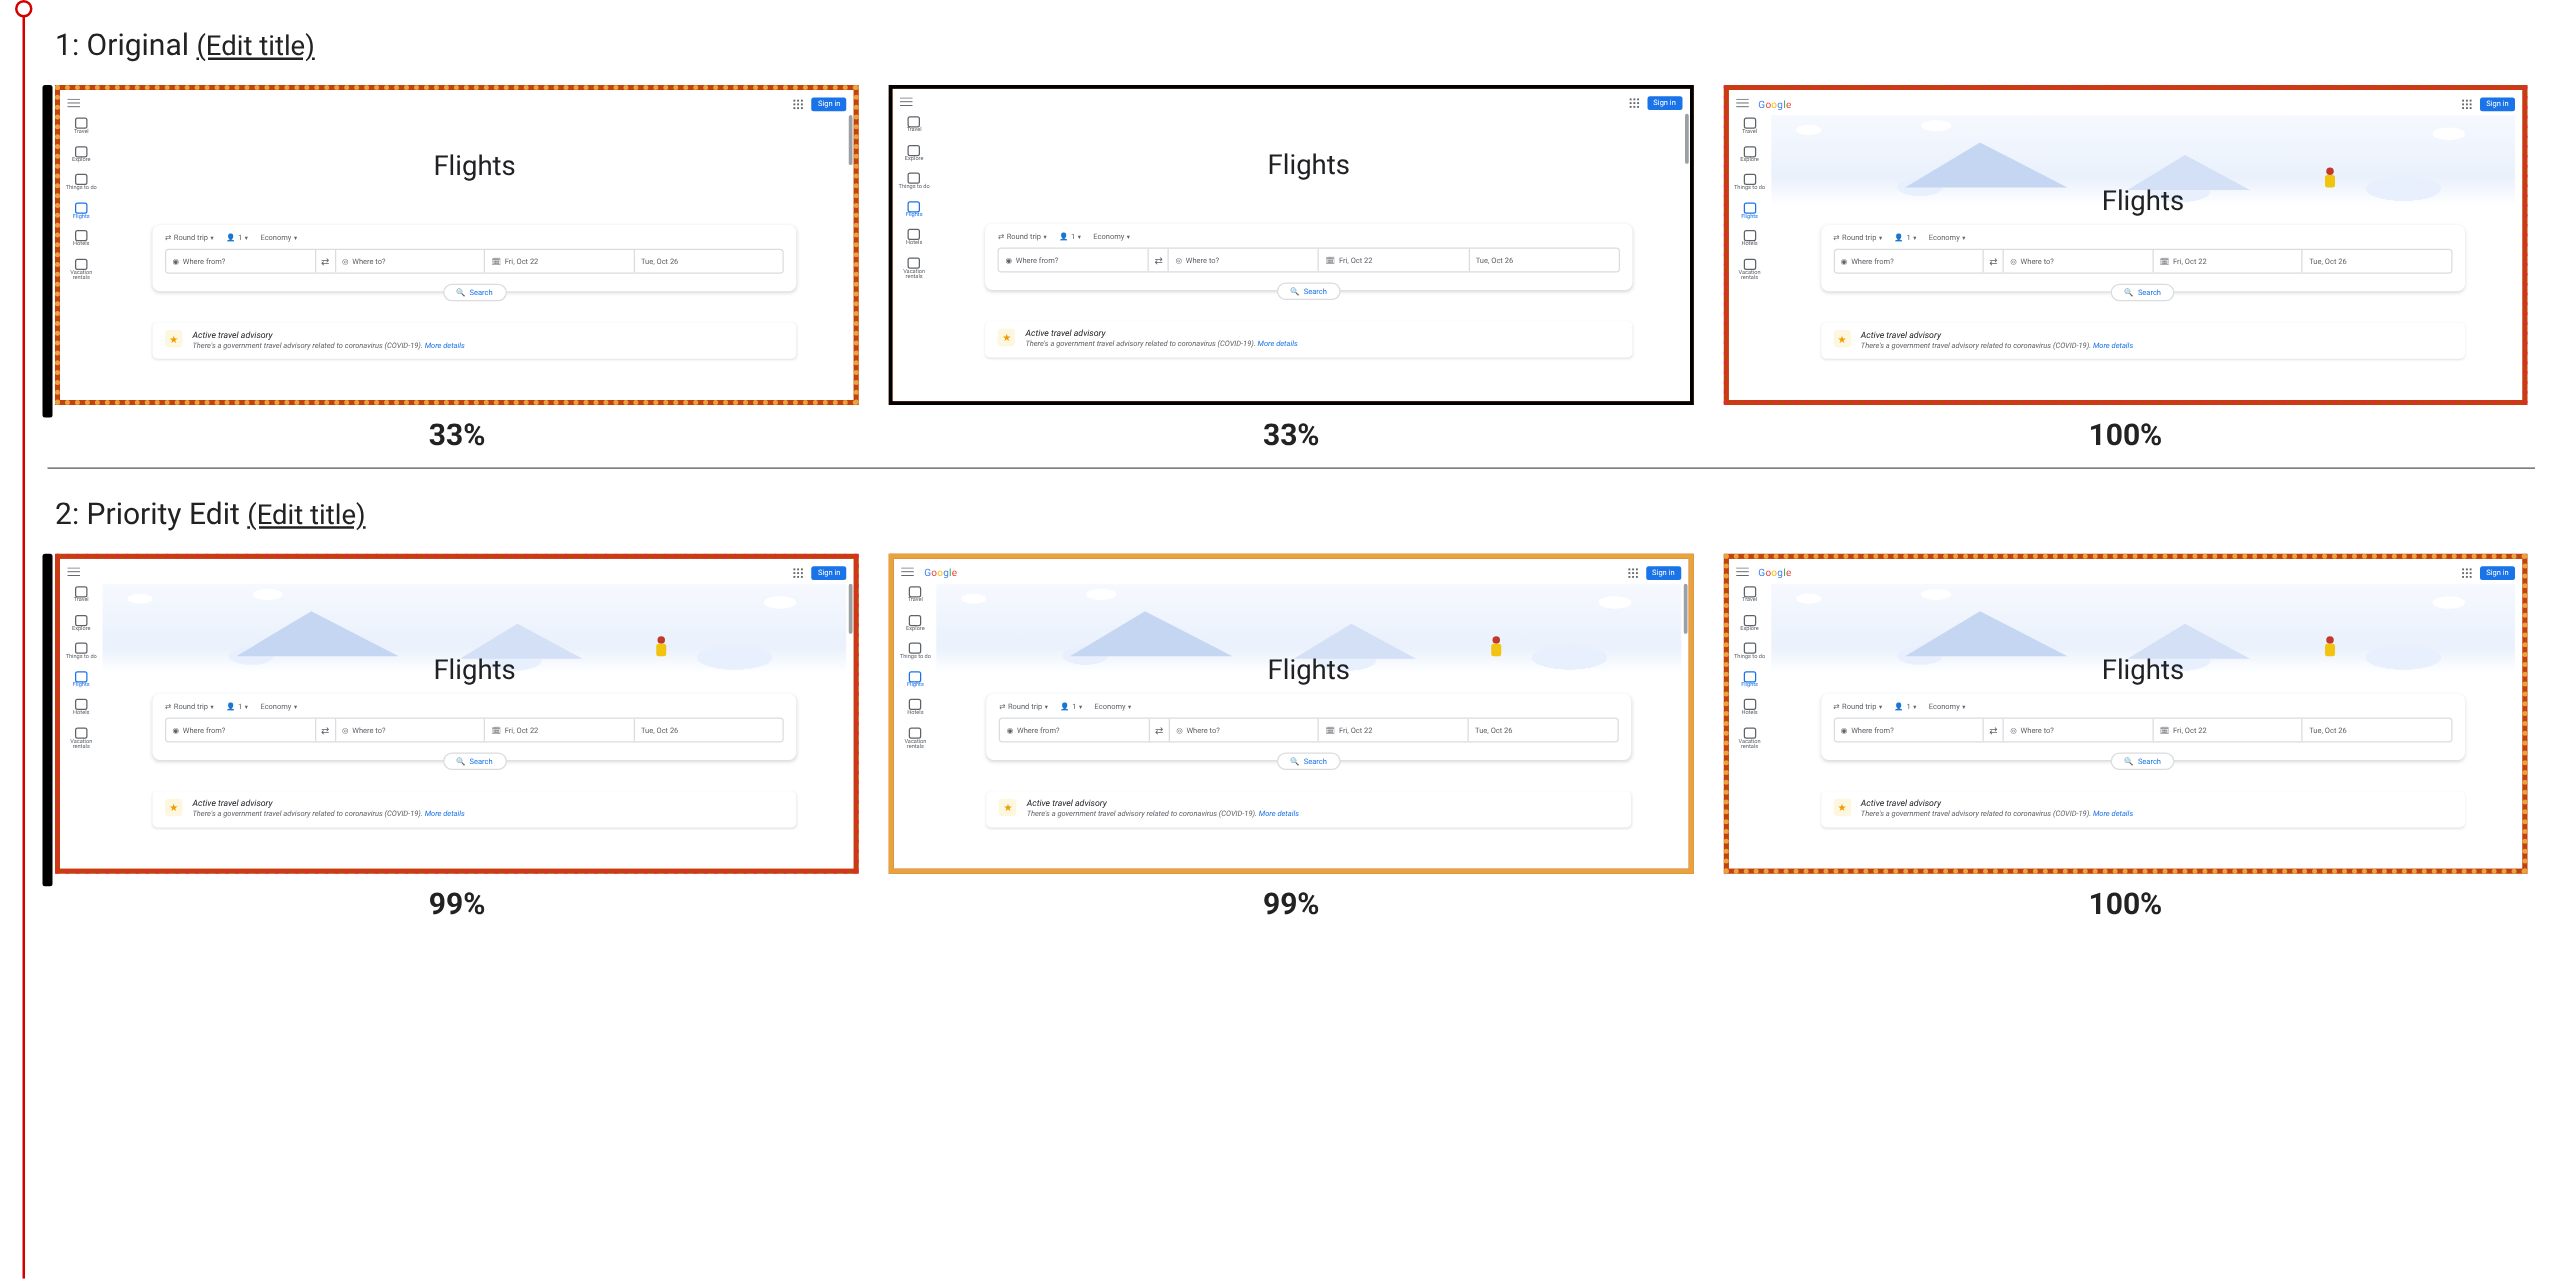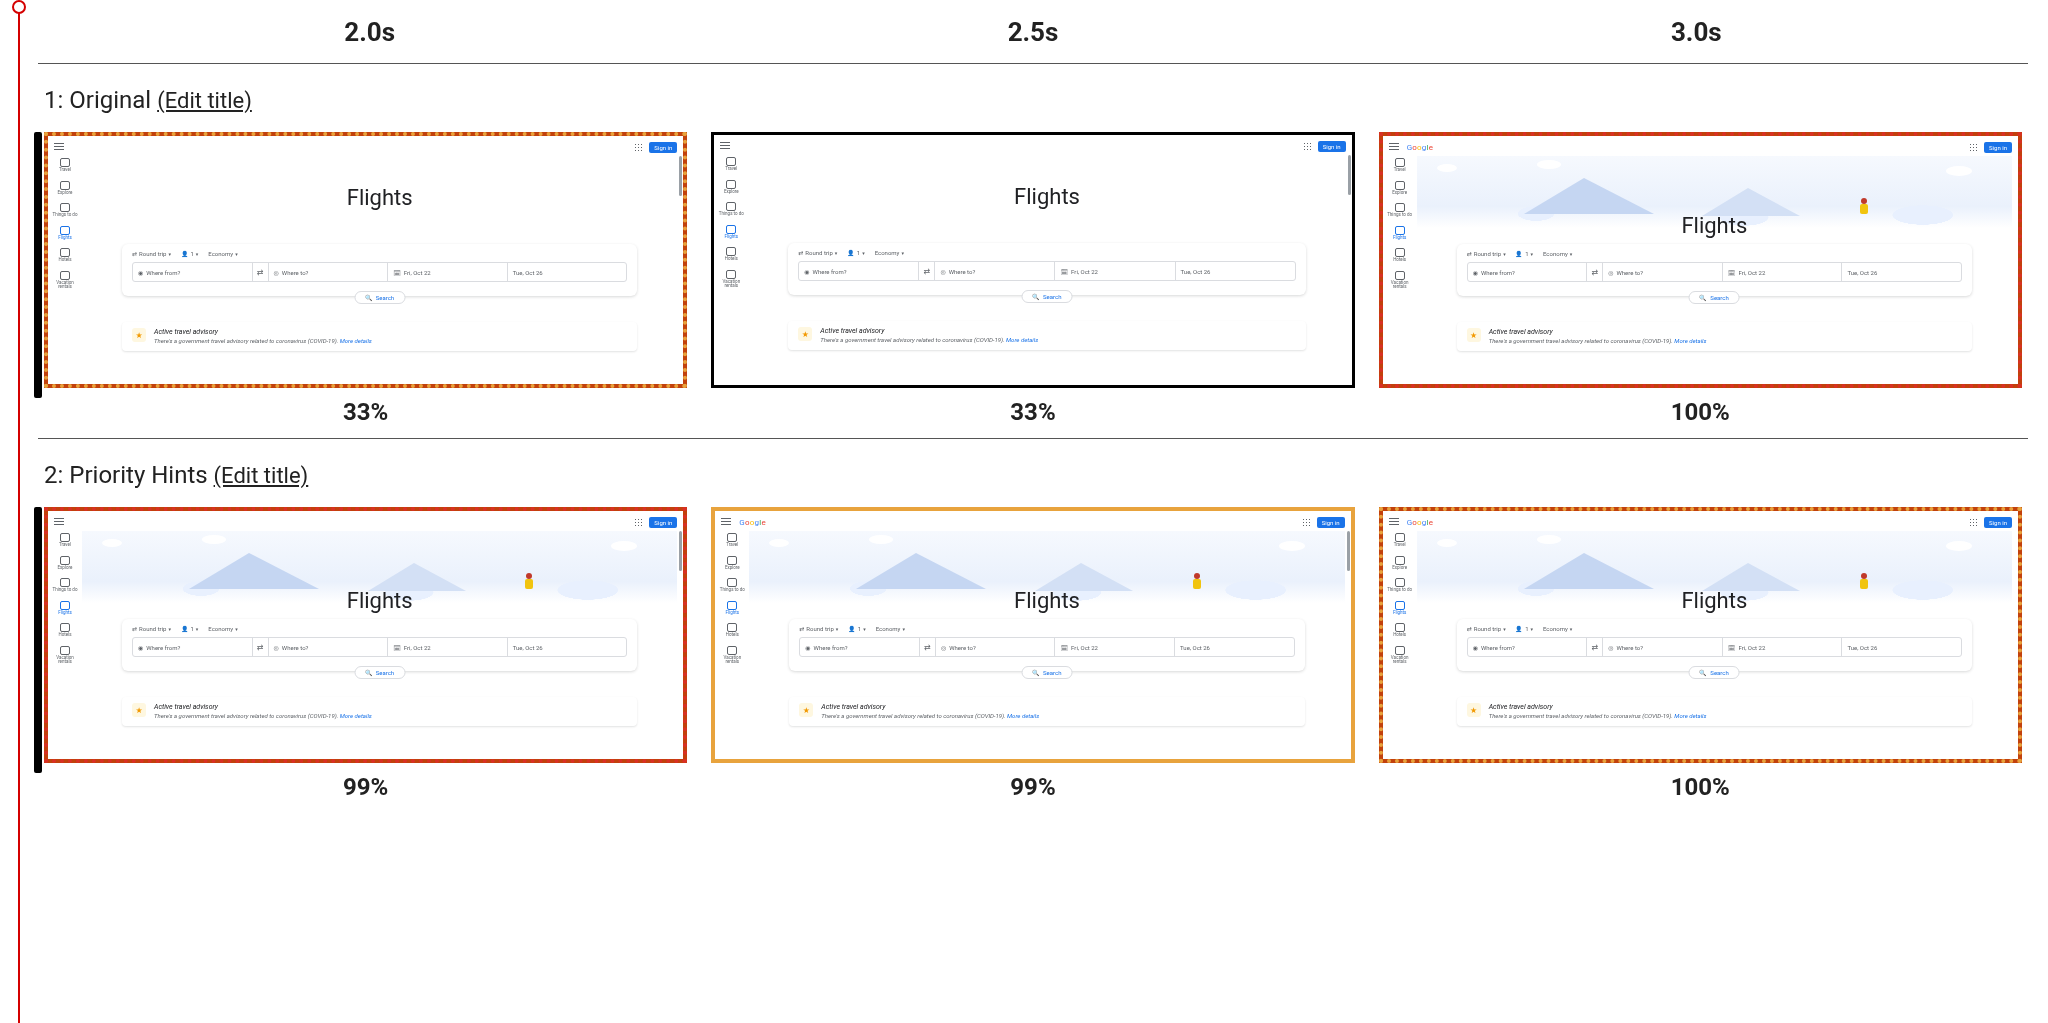--- a/index.html
+++ b/index.html
@@ -276,25 +276,20 @@
   .fl-adv-txt .lnk { color:#1a73e8; }
 </style>
 </head>
 <body>
 
 <div class="timeline-marker"></div>
 <div class="timeline-line"></div>
 
 <div class="content">
 
-  <div class="time-header">
-    <div class="time-col">2.0s</div>
-    <div class="time-col">2.5s</div>
-    <div class="time-col">3.0s</div>
-  </div>
 
   <div class="section">
     <div class="section-title">
       <b><span>1</span>:
       <span>Original</span></b>
       <span class="edit-link">(Edit title)</span>
     </div>
     <div class="thumb-row">
       <div class="black-edge"></div>
 
@@ -521,21 +516,21 @@
           </div>
         </div>
         <div class="pct-label">100%</div>
       </div>
     </div>
   </div>
 
   <div class="section" style="border-bottom:none;">
     <div class="section-title">
       <b><span>2</span>:
-      <span>Priority Hints</span></b>
+      <span>Priority Edit</span></b>
       <span class="edit-link">(Edit title)</span>
     </div>
     <div class="thumb-row">
       <div class="black-edge"></div>
 
       <div class="thumb-cell">
         <div class="thumb-frame border-dotted-red">
           <div class="flights">
             <div class="fl-topbar">
                 <div style="display:flex;align-items:center;">

